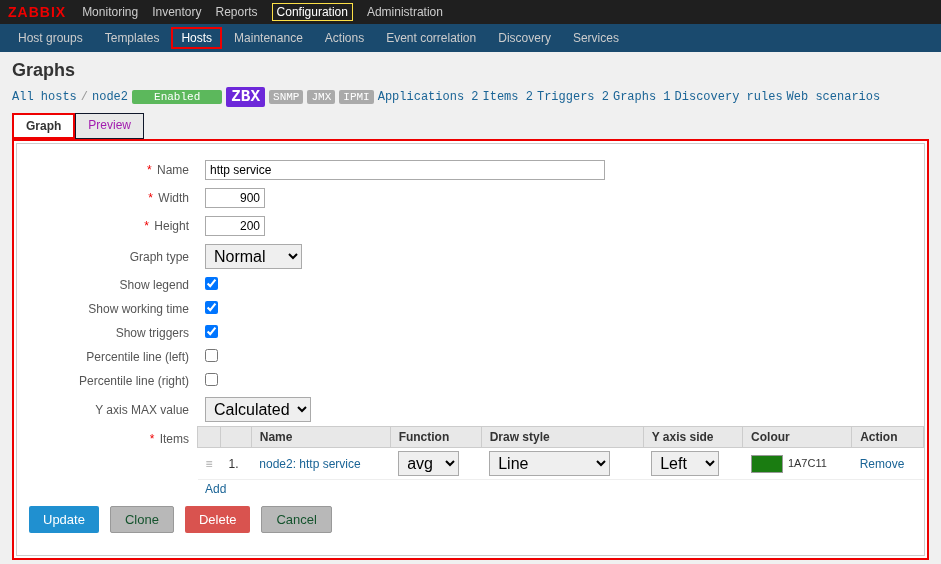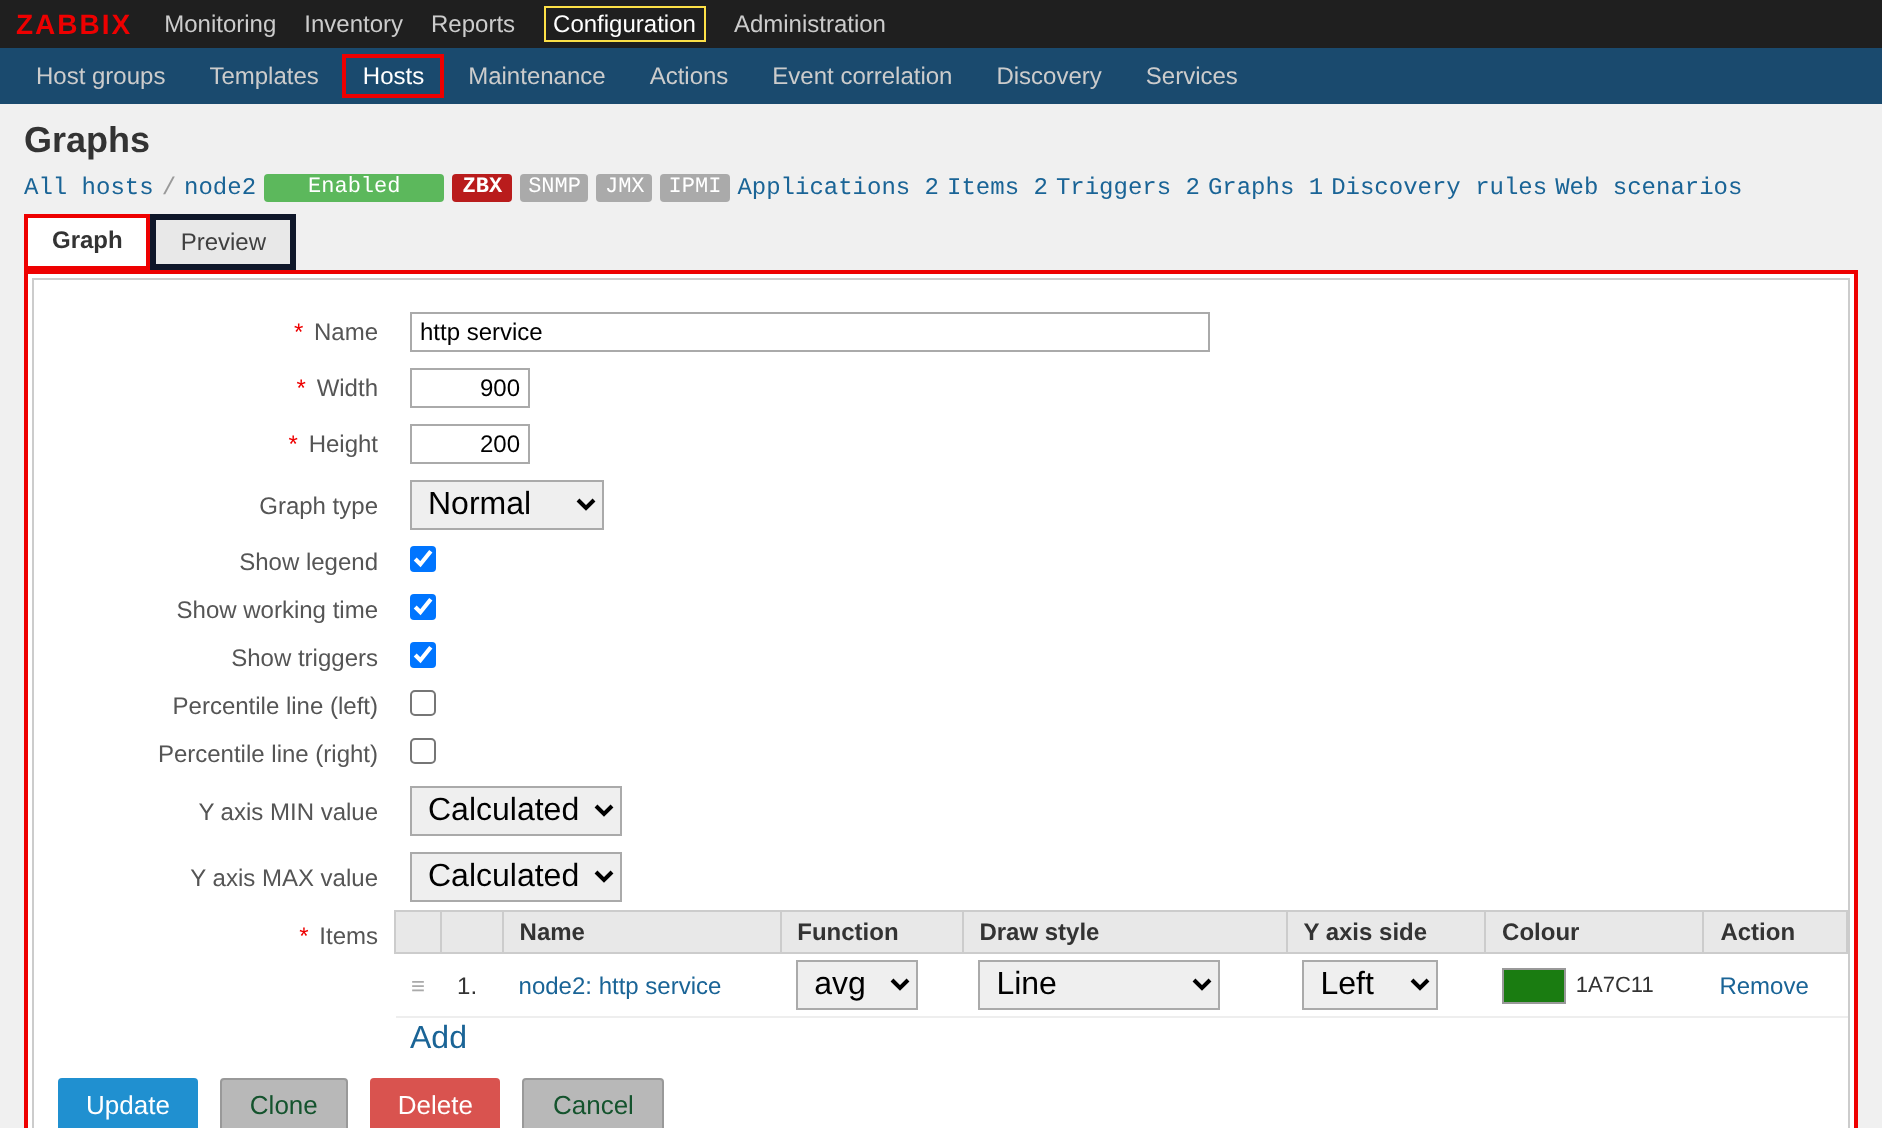--- a/index.html
+++ b/index.html
@@ -18,26 +18,26 @@
 
     
     .page-content { padding: 8px 12px; background: #f0f0f0; }
     .page-title { font-size: 18px; font-weight: bold; color: #333; margin-bottom: 6px; }
 
     
     .breadcrumb-row { display: flex; align-items: center; gap: 4px; margin-bottom: 6px; flex-wrap: wrap; font-family: Liberation Mono, monospace; }
     .breadcrumb-row a { color: #1a6496; text-decoration: none; font-size: 12px; }
     .breadcrumb-row .sep { color: #999; font-size: 12px; }
     .breadcrumb-row .enabled-badge { background: #5cb85c; color: #fff; font-size: 11px; padding: 1px 22px; border-radius: 2px; }
-    .breadcrumb-row .zbx-badge { background: #b91c1c; color: #fff; font-size: 11px; padding: 1px 5px; border-radius: 2px; font-weight: bold; }
+    .breadcrumb-row .zbx-badge { background: #6d28d9; color: #fff; font-size: 16px; padding: 1px 5px; border-radius: 2px; font-weight: bold; }
     .breadcrumb-row .snmp-badge, .breadcrumb-row .jmx-badge, .breadcrumb-row .ipmi-badge { background: #aaa; color: #fff; font-size: 11px; padding: 1px 4px; border-radius: 2px; }
 
     
     .form-tabs { display: flex; margin-bottom: 0; border-bottom: none; }
-    .form-tabs .tab { border: 3px solid #0f172a; padding: 4px 12px; cursor: pointer; font-size: 12px; background: #e8e8e8; color: #404040; }
+    .form-tabs .tab { border: 1px solid #0f172a; padding: 4px 12px; cursor: pointer; font-size: 12px; background: #e8e8e8; color: #a21caf; }
     .form-tabs .tab.active { background: #fff; border-bottom: 1px solid #fff; color: #333; font-weight: bold; border: 2px solid #e00; }
 
     
     .form-container { background: #fff; border: 1px solid #ccc; padding: 12px 0; margin-top: 0; }
 
     
     .form-table { border-collapse: collapse; width: 100%; }
     .form-table td { padding: 4px 8px; vertical-align: middle; font-size: 12px; }
     .form-table td.label { text-align: right; width: 180px; color: #555; }
     .form-table td.label .required { color: #e00; margin-right: 2px; }
@@ -55,21 +55,21 @@
     .color-box { display: inline-block; width: 32px; height: 18px; background: #1a7c11; border: 1px solid #999; vertical-align: middle; }
     .color-label { font-size: 11px; margin-left: 2px; }
 
     
     .btn-row { display: flex; gap: 11px; padding: 10px 12px; }
     .btn { border: none; padding: 5px 14px; font-size: 13px; cursor: pointer; border-radius: 2px; }
     .btn-blue { background: #2090d0; color: #fff; }
     .btn-grey { background: #b8b8b8; color: #14532d; border: 1px solid #999; }
     .btn-red { background: #d9534f; color: #fff; }
 
-    .add-link { color: #1a6496; text-decoration: none; font-size: 16px; display: block; margin-left: 8px; margin-top: 2px; }
+    .add-link { color: #1a6496; text-decoration: none; font-size: 12px; display: block; margin-left: 8px; margin-top: 2px; }
 
     .remove-link { color: #1a6496; text-decoration: none; font-size: 12px; }
 
     .drag-handle { color: #aaa; cursor: move; }
 
     .node-link { color: #1a6496; text-decoration: none; }
 
     .form-outer { border: 2px solid #e00; padding: 2px; background: #fff; }
   </style>
 </head>
@@ -195,32 +195,20 @@
         <td>
           <input type="checkbox" style="">
         </td>
       </tr>
       <tr>
         <td class="label">
           <span>Percentile line (right)</span>
         </td>
         <td>
           <input type="checkbox" style="">
-        </td>
-      </tr>
-      <tr>
-        <td class="label">
-          <span>Y axis MIN value</span>
-        </td>
-        <td>
-          <select>
-            <option>Calculated</option>
-            <option>Fixed</option>
-            <option>Item</option>
-          </select>
         </td>
       </tr>
       <tr>
         <td class="label">
           <span>Y axis MAX value</span>
         </td>
         <td>
           <select>
             <option>Calculated</option>
             <option>Fixed</option>

